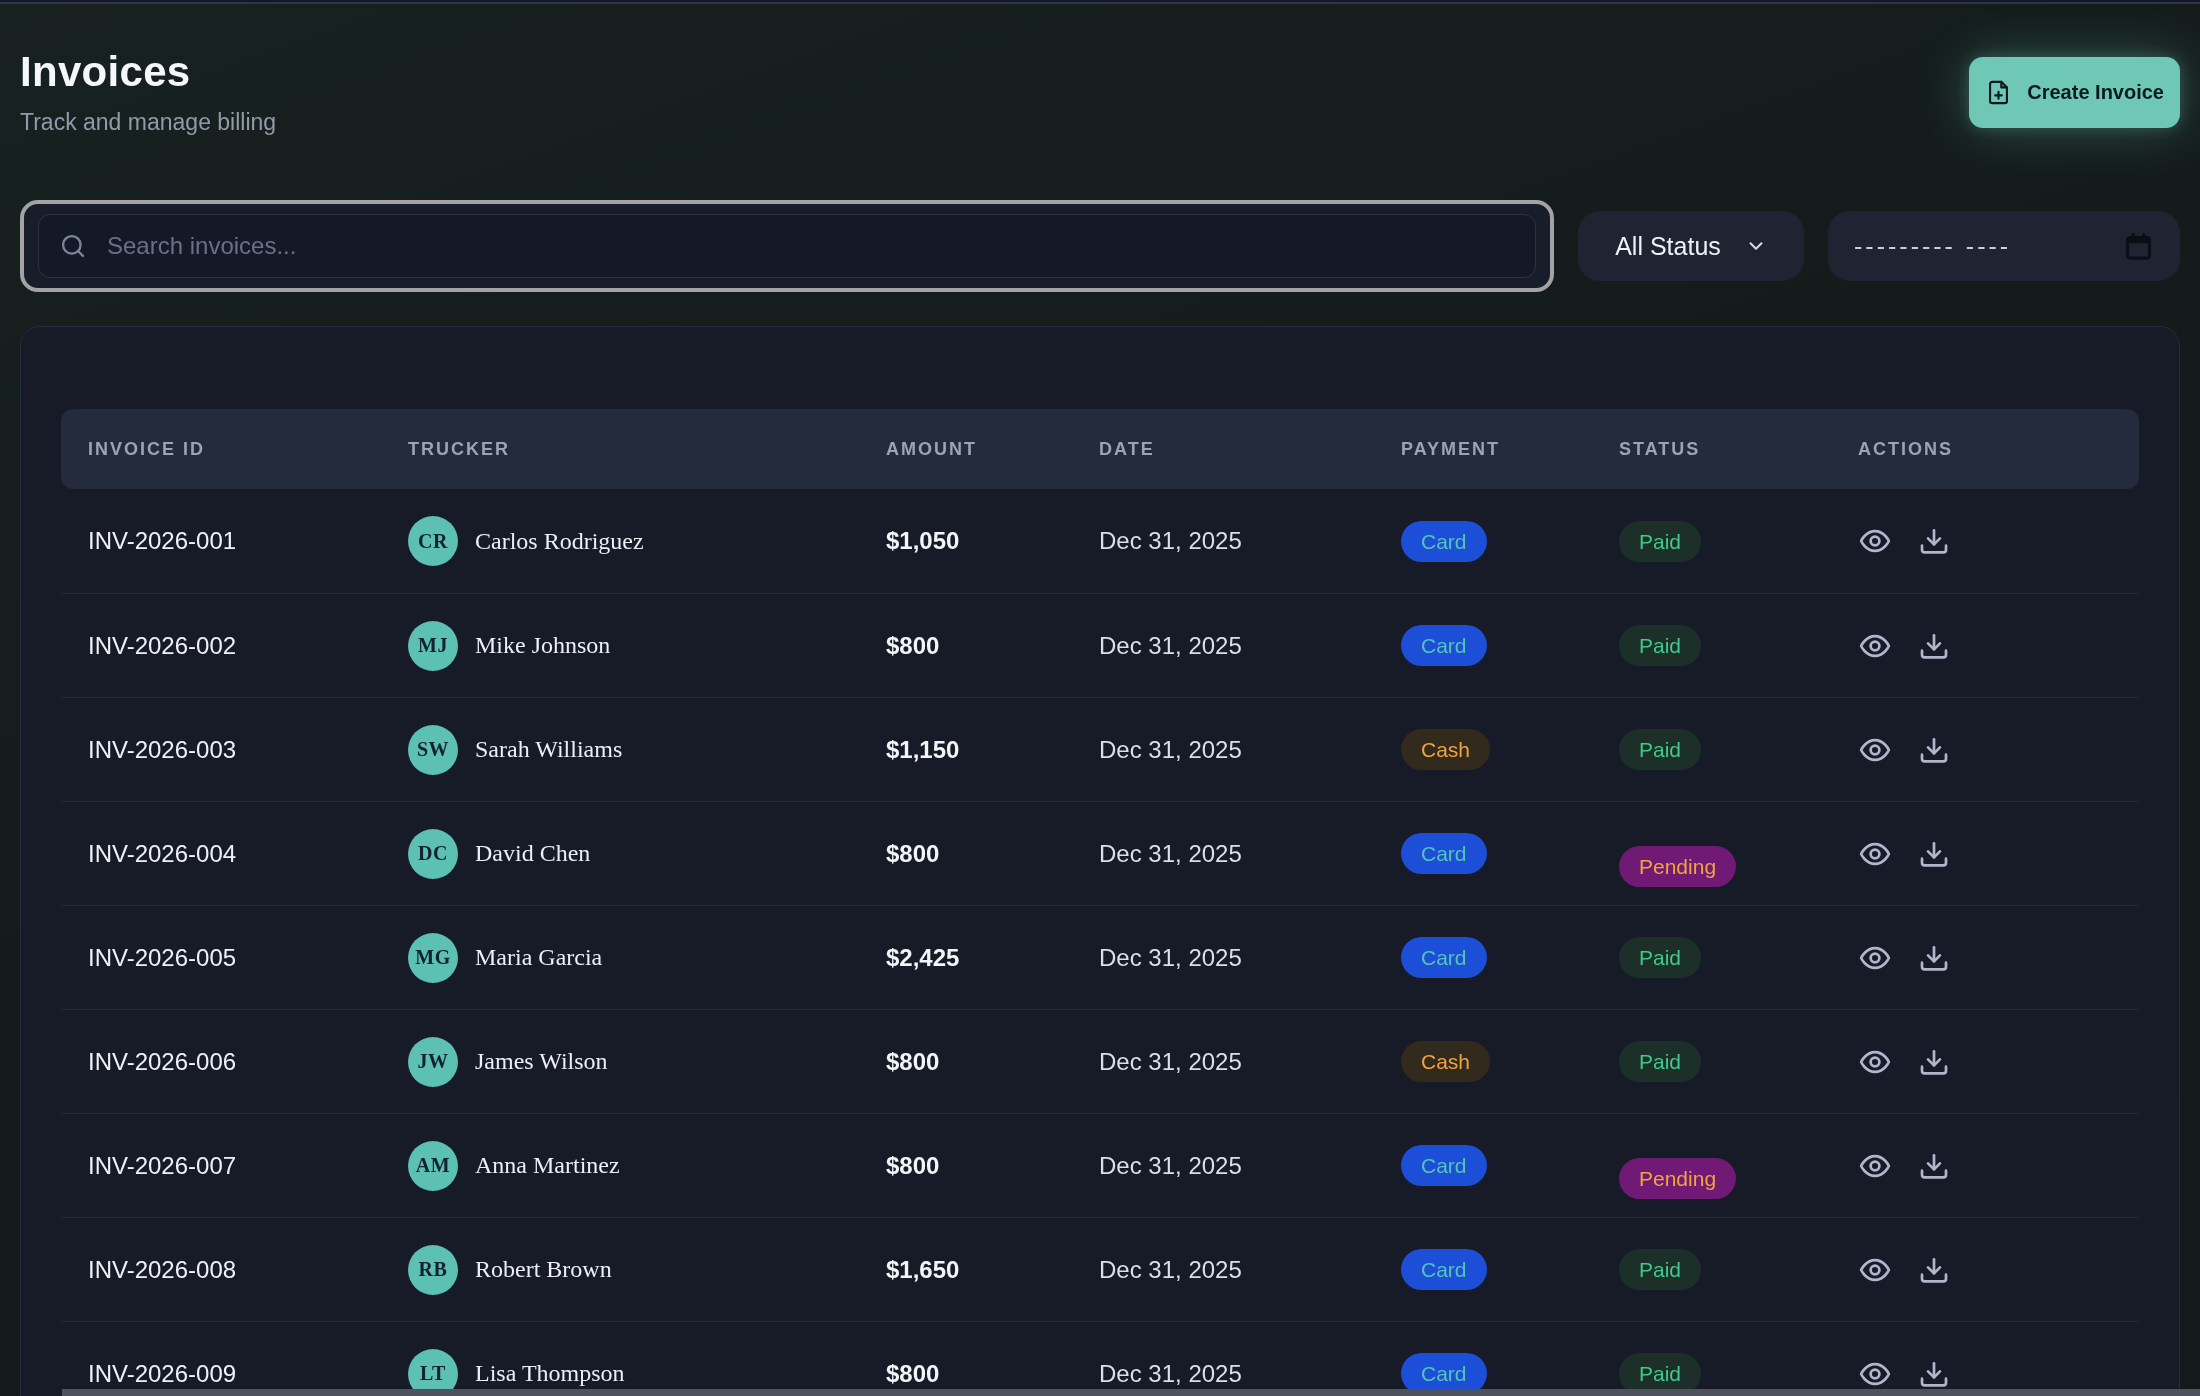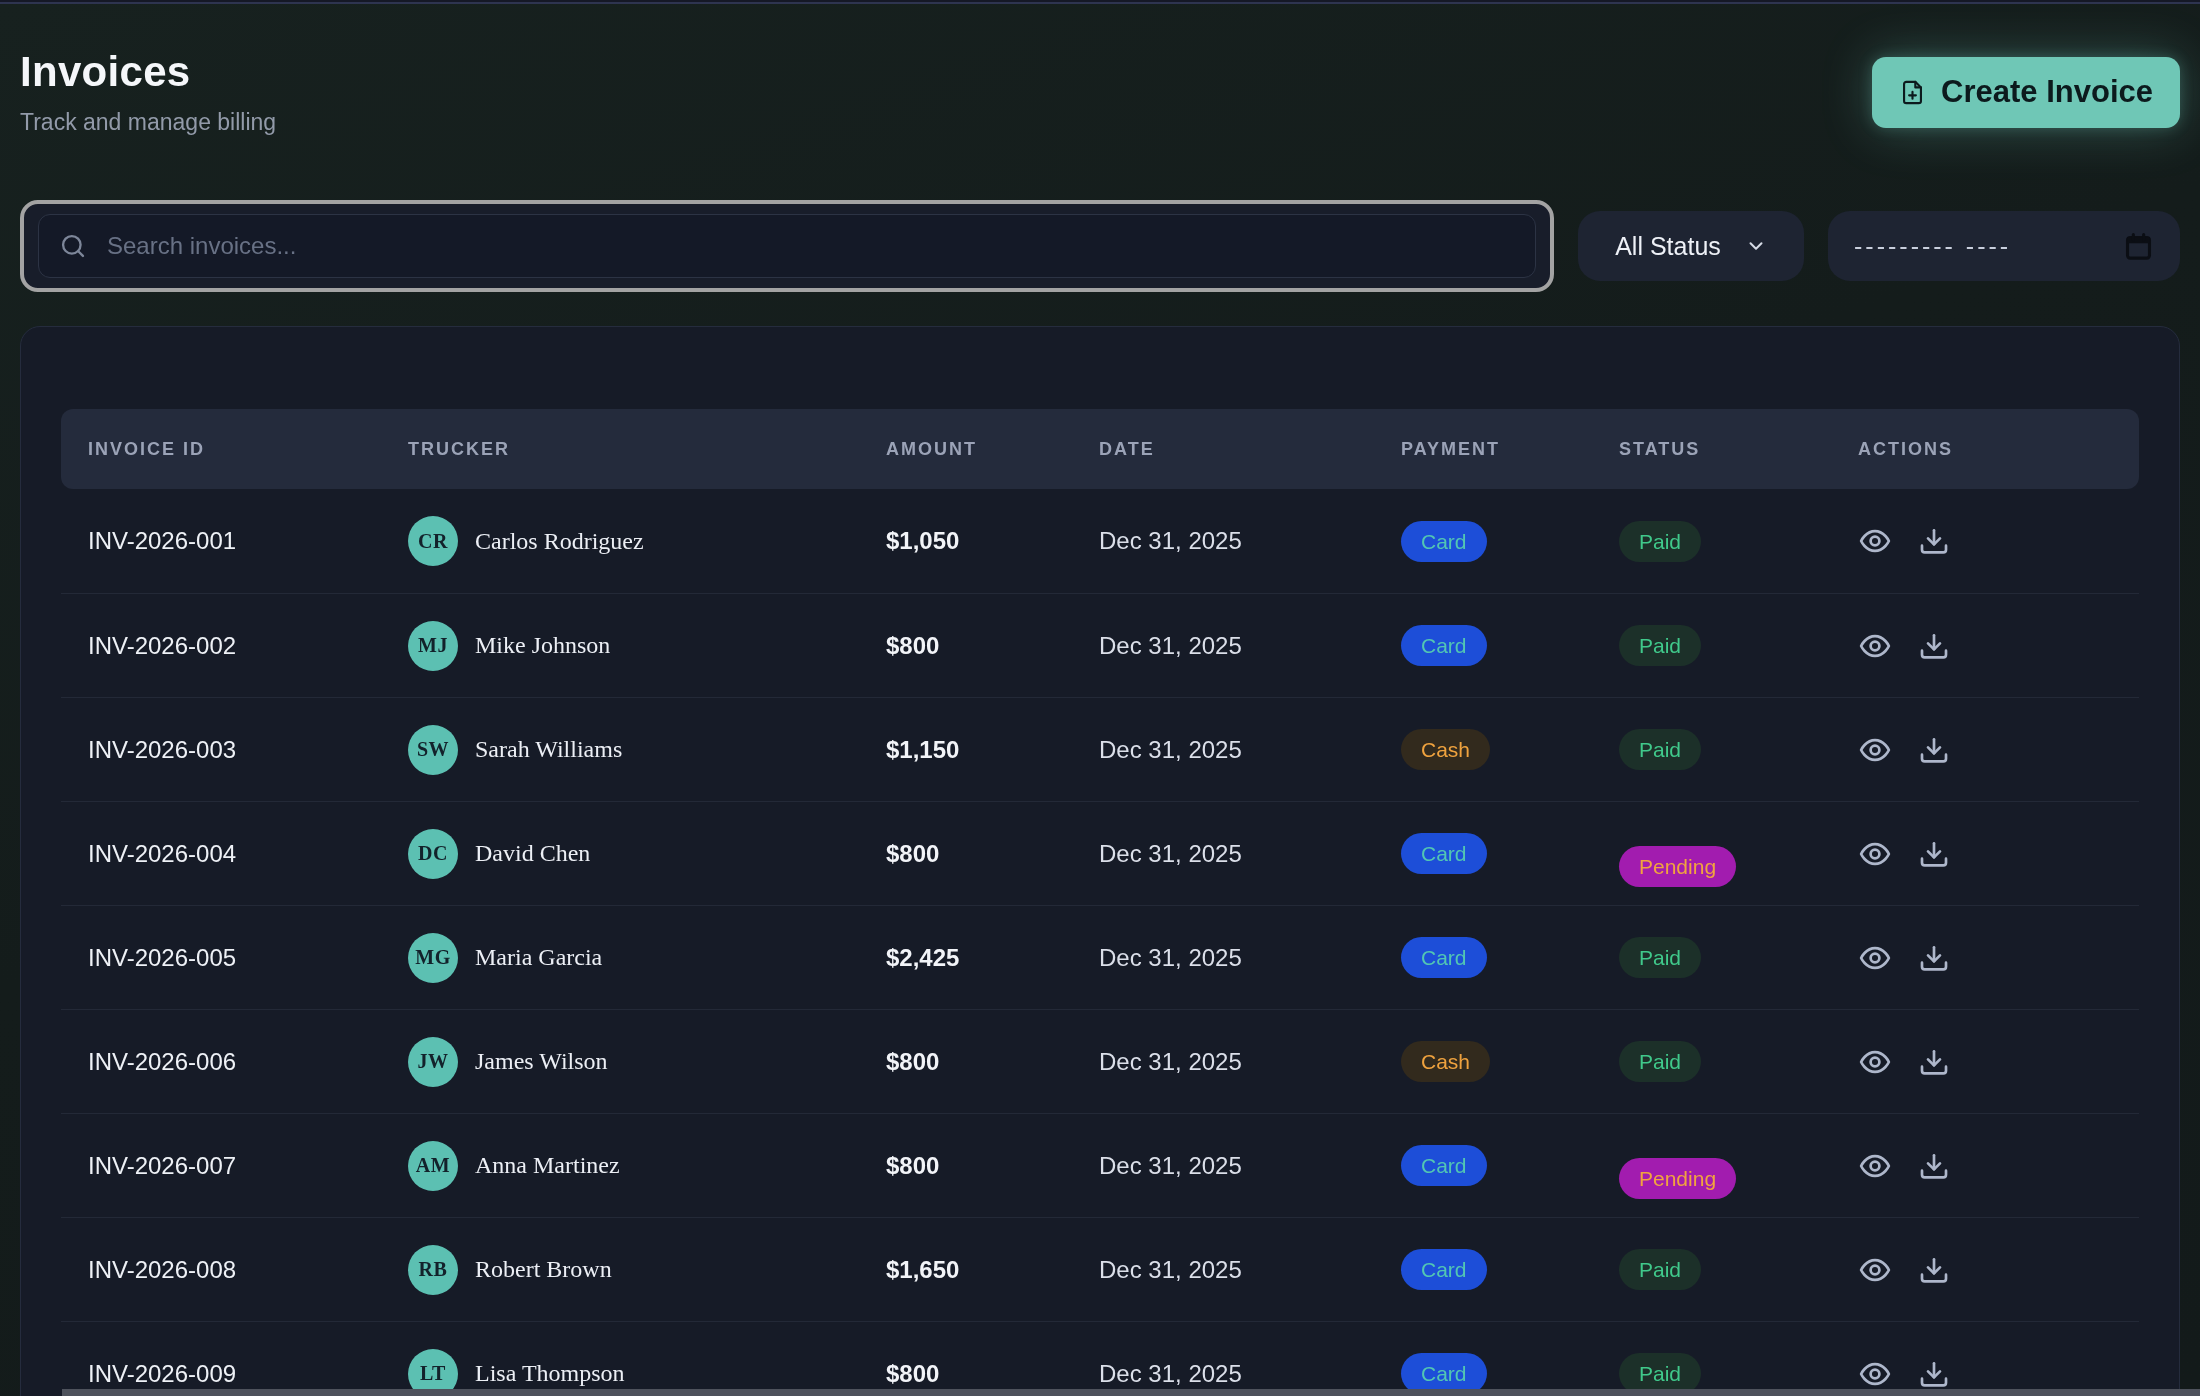--- a/index.html
+++ b/index.html
@@ -11,23 +11,23 @@
     -webkit-font-smoothing:antialiased;
   }
   .top-trim { height:4px; background:#151826; border-bottom:2px solid #2e3450; }
   .page { padding:0 20px; }
 
   
   .page-header { display:flex; justify-content:space-between; align-items:center; margin-top:44px; }
   .page-title { margin:0; font-size:42px; font-weight:700; color:#f5f7fa; letter-spacing:.3px; }
   .page-subtitle { margin:13px 0 0; font-size:23px; color:#929aa9; }
   .create-btn {
-    display:flex; align-items:center; gap:15px; height:71px; padding:0 27px;
+    display:flex; align-items:center; gap:15px; height:71px; padding:0 16px;
     background:#6fc7b6; color:#0c1a1d; border:none; border-radius:14px;
-    font-family:inherit; font-size:31px; font-weight:600; cursor:pointer;
+    font-family:inherit; font-size:20px; font-weight:600; cursor:pointer;
     box-shadow:0 0 50px rgba(111,199,182,.32), 0 0 14px rgba(111,199,182,.25);
   }
 
   
   .filter-bar { display:flex; align-items:center; gap:24px; margin-top:64px; }
   .search-card {
     flex:1; height:92px; background:#181d2a; border:4px solid #a3a3a3;
     border-radius:18px; display:flex; align-items:center; padding:0 14px;
   }
   .search-field {
@@ -63,21 +63,21 @@
     font-size:20px; font-weight:700; display:flex; align-items:center; justify-content:center;
     letter-spacing:.5px; flex:0 0 auto; }
   .name-text { font-size:24px; color:#eceff5; }
   .amount-text { font-size:24px; font-weight:700; color:#f2f4f8; }
   .date-text { font-size:24px; color:#dbdfe9; }
   .badge { display:inline-block; padding:10px 20px; border-radius:999px;
     font-size:21px; font-weight:500; line-height:1; }
   .badge.card    { color:#52c6b3; background:#1d4ed8; }
   .badge.cash    { color:#efa23e; background:#322a1d; }
   .badge.paid    { color:#40c98b; background:#1c3029; }
-  .badge.pending { color:#f1a43e; background:#a21caf;margin-top:26px; }
+  .badge.pending { color:#f1a43e; background:#701a75;margin-top:26px; }
   .actions-cell { display:flex; align-items:center; gap:26px; }
   .icon-btn { background:none; border:none; padding:0; color:#aeb7cb; cursor:pointer;
     display:flex; align-items:center; }
 
   .hscrollbar { position:fixed; left:62px; right:0; bottom:0; height:7px; background:#4e525c; }
   svg { display:block; }
 </style>
 </head>
 <body>
 

